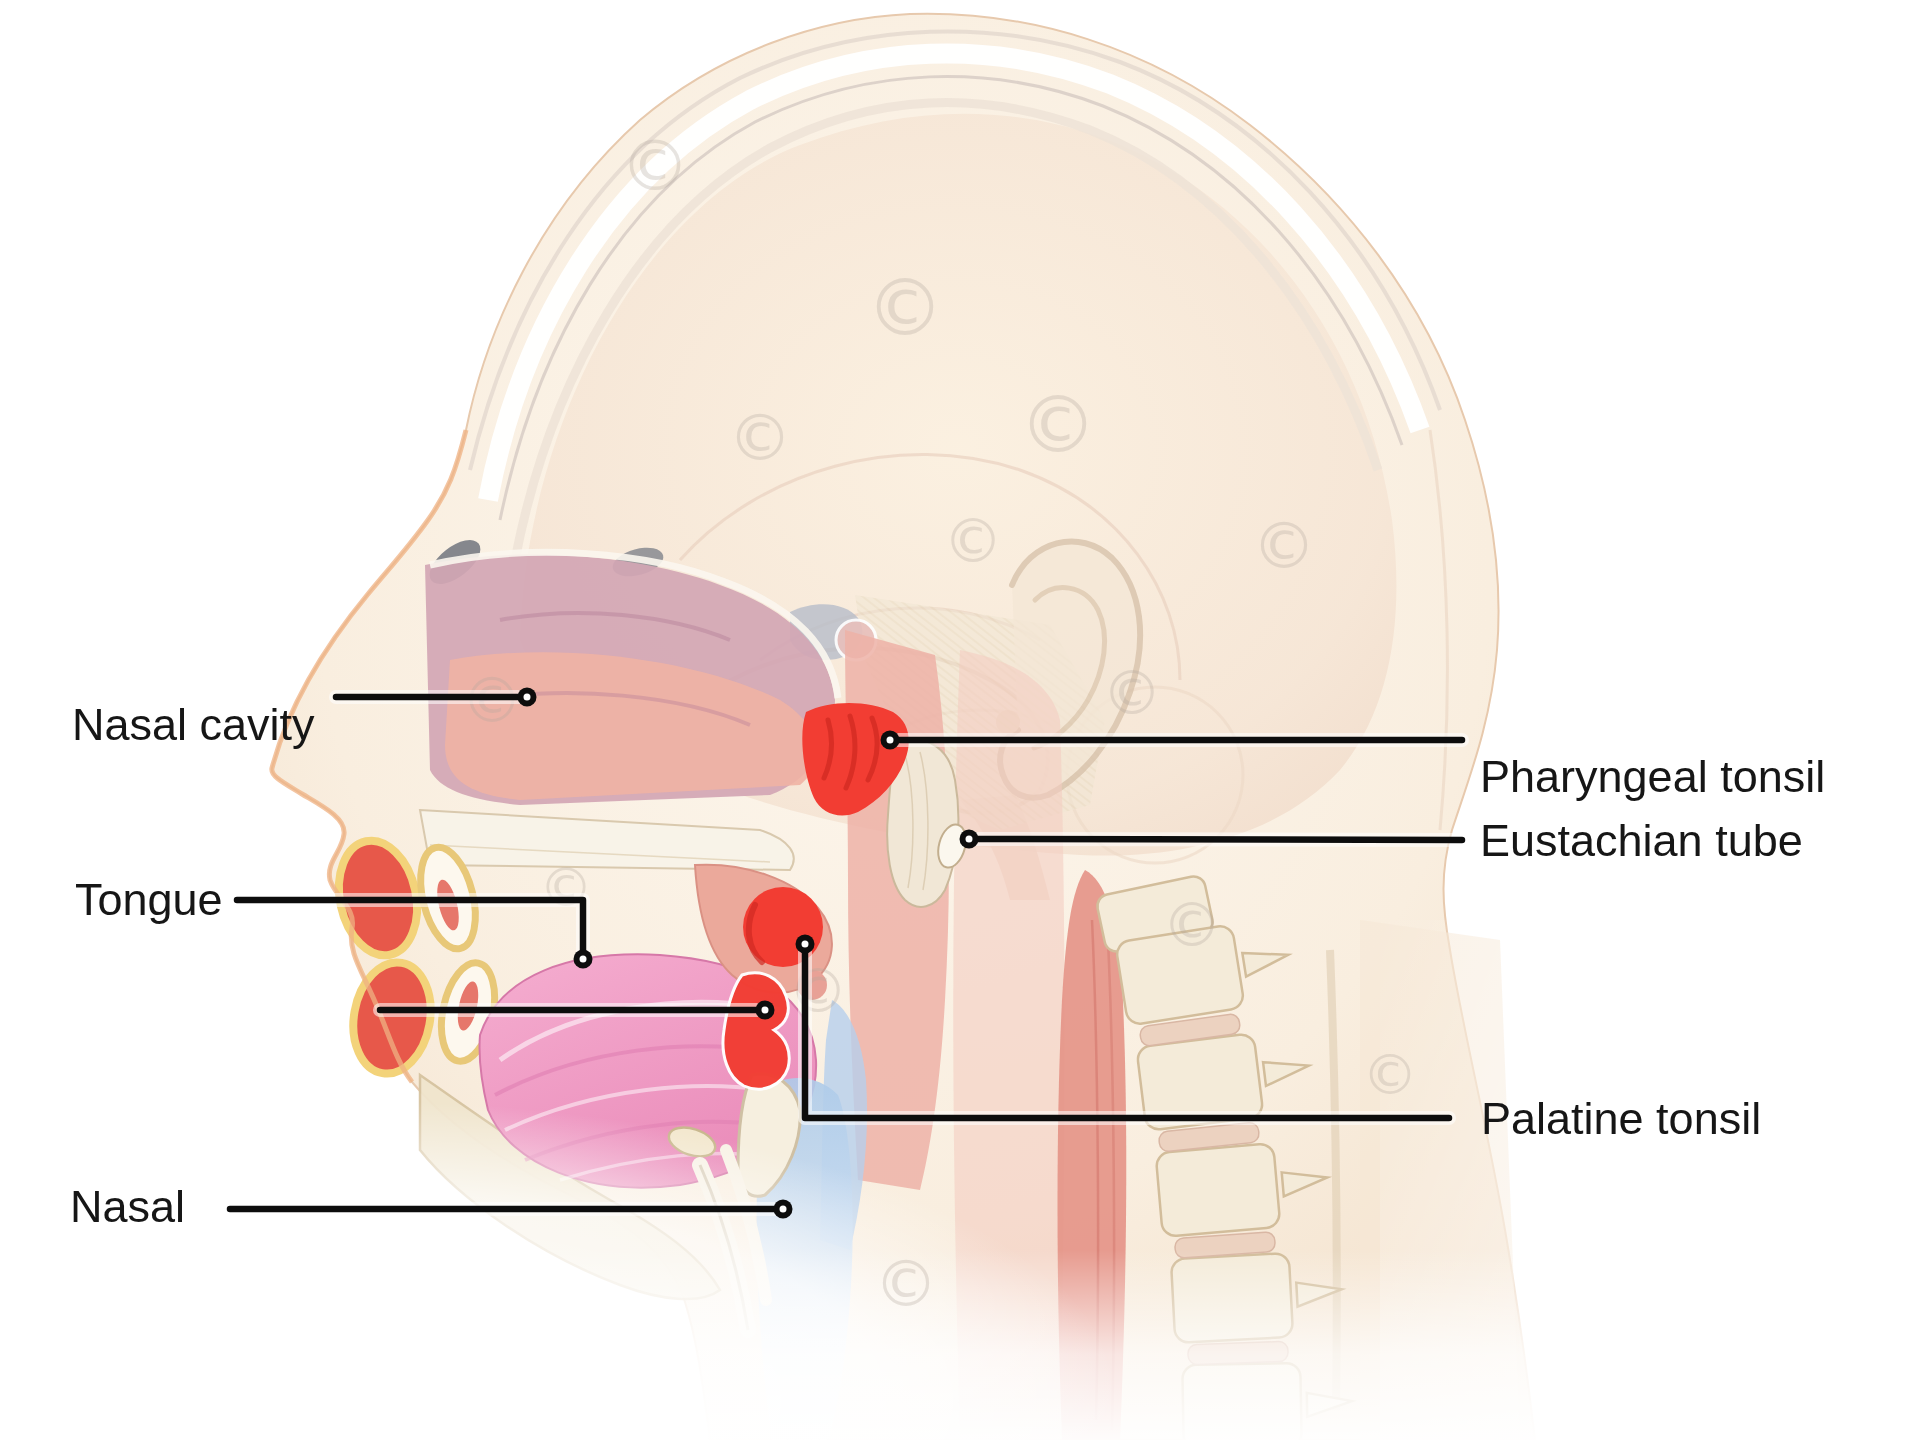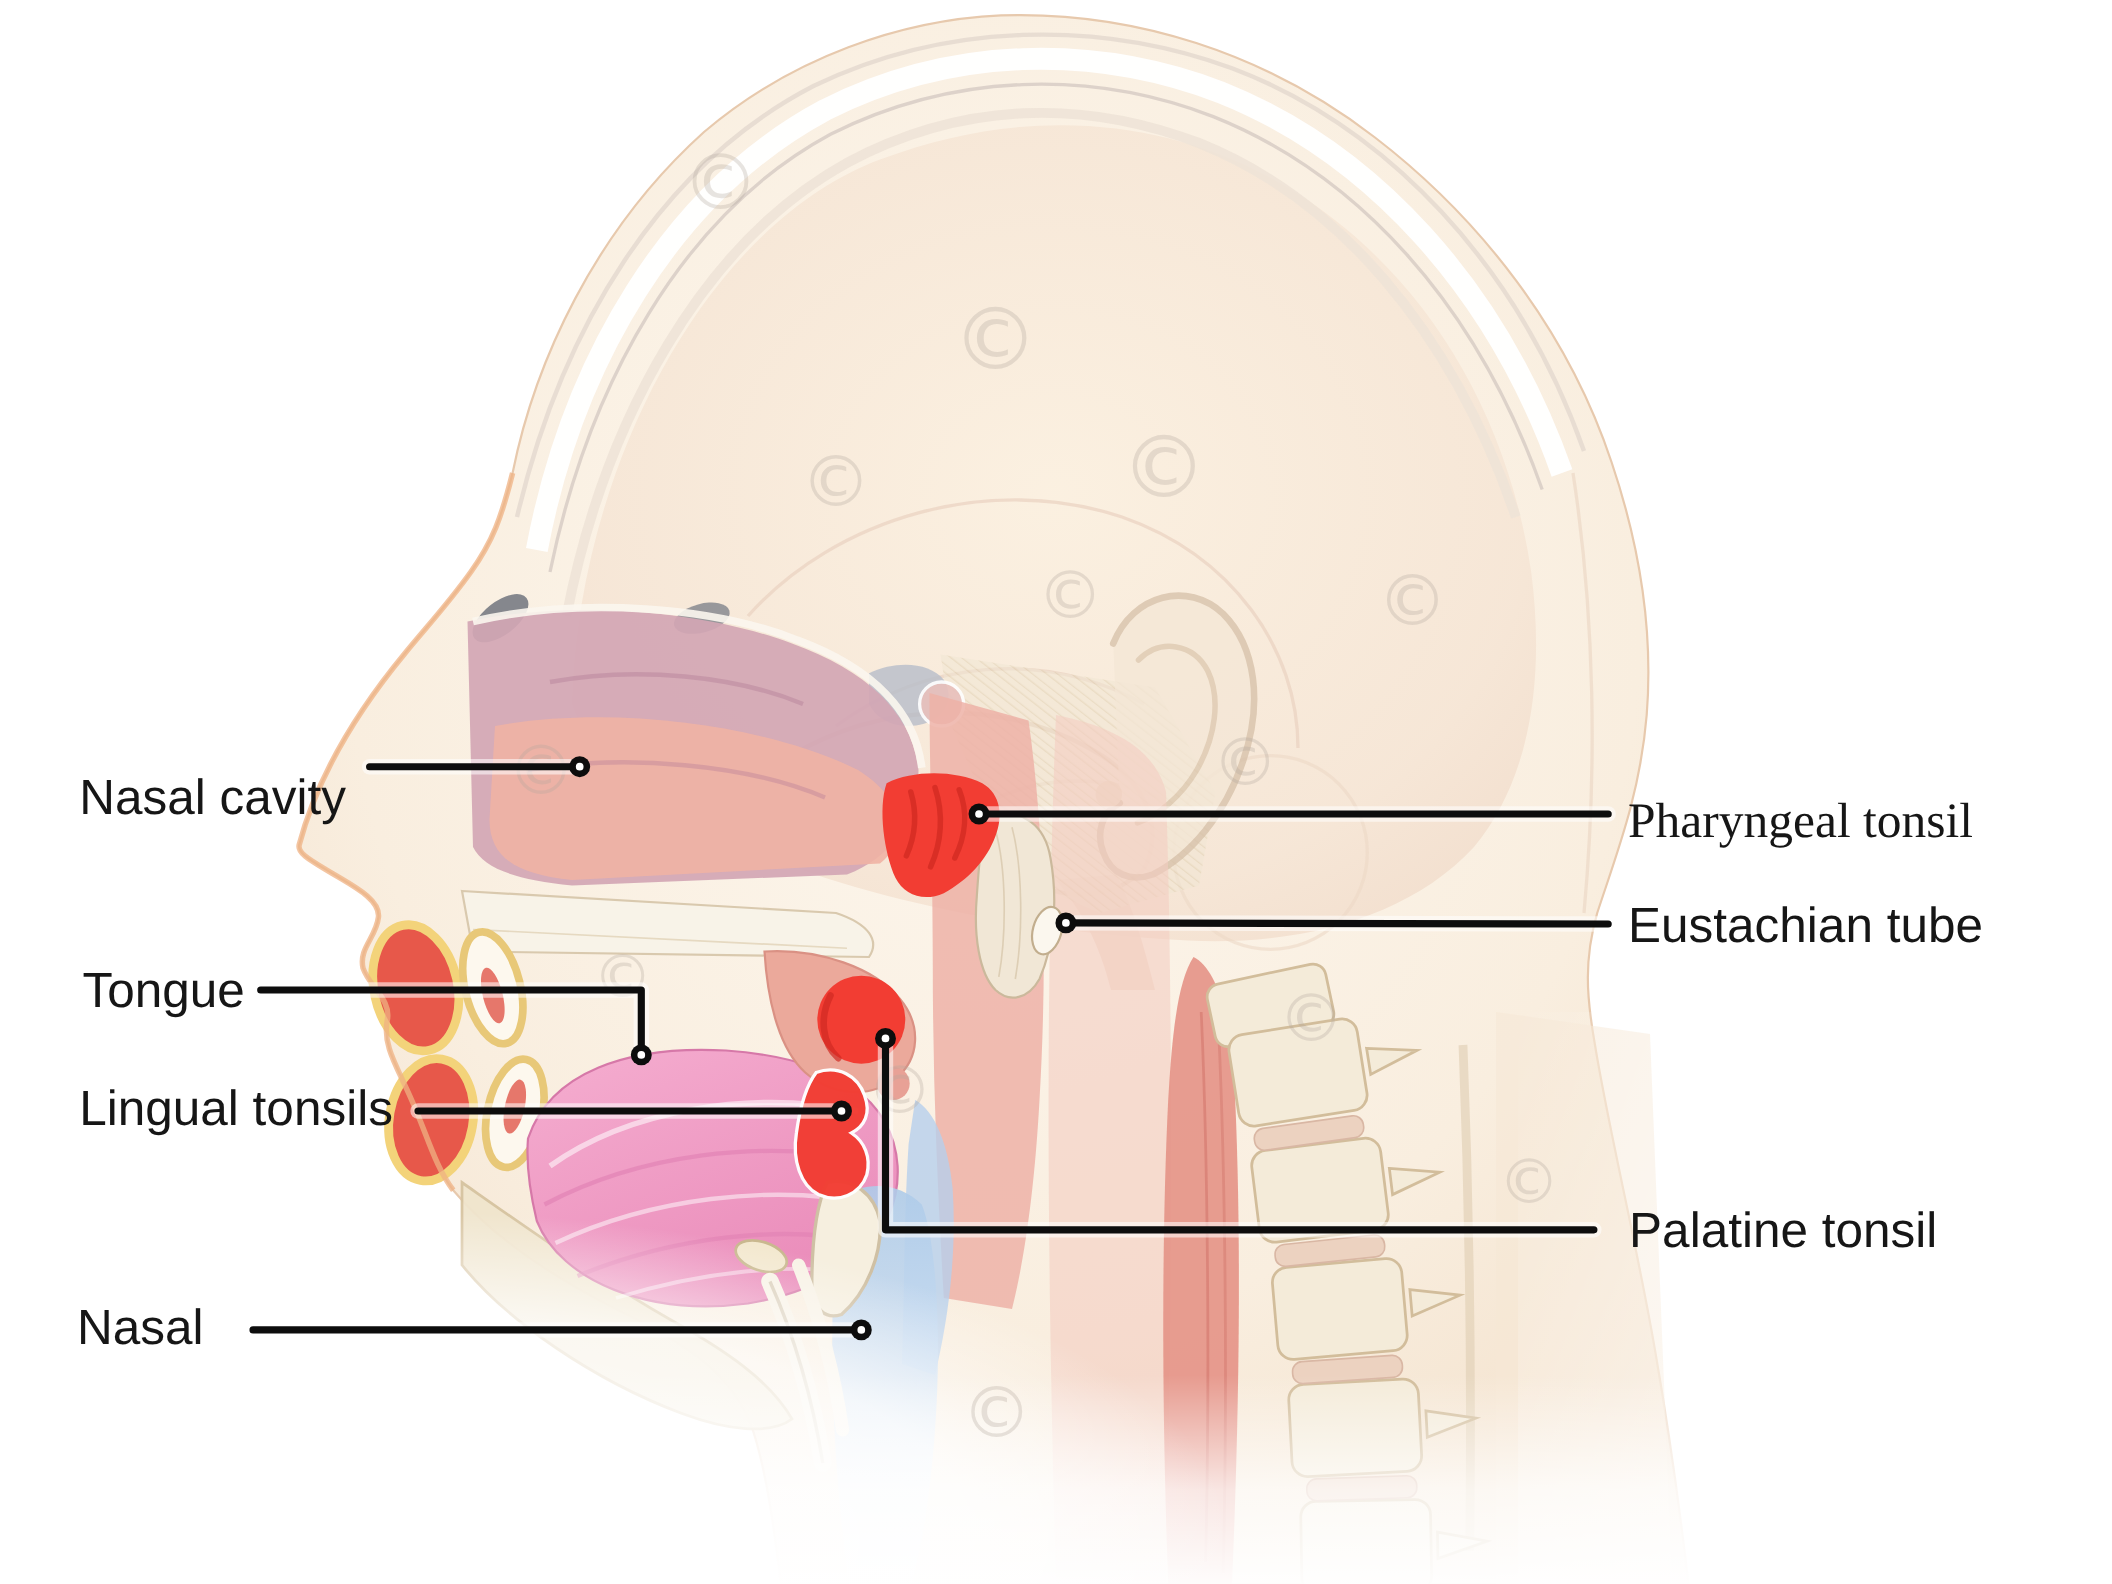--- a/index.html
+++ b/index.html
@@ -275,19 +275,18 @@
       <circle cx="969" cy="839" r="3.5" fill="#ffffff"></circle>
       <polyline points="1449,1118 805,1118 805,950" fill="none" stroke="#ffffff" stroke-width="14" opacity="0.55" stroke-linecap="round" stroke-linejoin="round"></polyline>
       <polyline points="1449,1118 805,1118 805,950" fill="none" stroke="#0d0d0d" stroke-width="6.5" stroke-linecap="round" stroke-linejoin="round"></polyline>
       <circle cx="805" cy="944" r="9.5" fill="#0d0d0d"></circle>
       <circle cx="805" cy="944" r="3.5" fill="#ffffff"></circle>
     </svg>
 
   <div id="labels-layer">
     <div class="label" style="left: 72px; top: 697px; color: rgb(22, 22, 22); margin-top: 28px;">Nasal cavity</div>
     <div class="label" style="left: 75px; top: 900px; color: rgb(22, 22, 22);">Tongue</div>
-    <div class="label" style="left: 72px; top: 1008px; color: rgb(22, 22, 22);">Lingual tonsils</div>
     <div class="label" style="left: 70px; top: 1207px; color: rgb(22, 22, 22);">Nasal</div>
-    <div class="label" style="left: 1480px; top: 746px; color: rgb(22, 22, 22); font-family: Liberation Serif, serif;">Pharyngeal tonsil</div>
+    <div class="label" style="left: 1480px; top: 777px; color: rgb(22, 22, 22);">Pharyngeal tonsil</div>
     <div class="label" style="left: 1480px; top: 841px; color: rgb(22, 22, 22);">Eustachian tube</div>
     <div class="label" style="left: 1481px; top: 1119px; color: rgb(22, 22, 22);">Palatine tonsil</div>
   </div>
 </div>
 
 </body></html>

